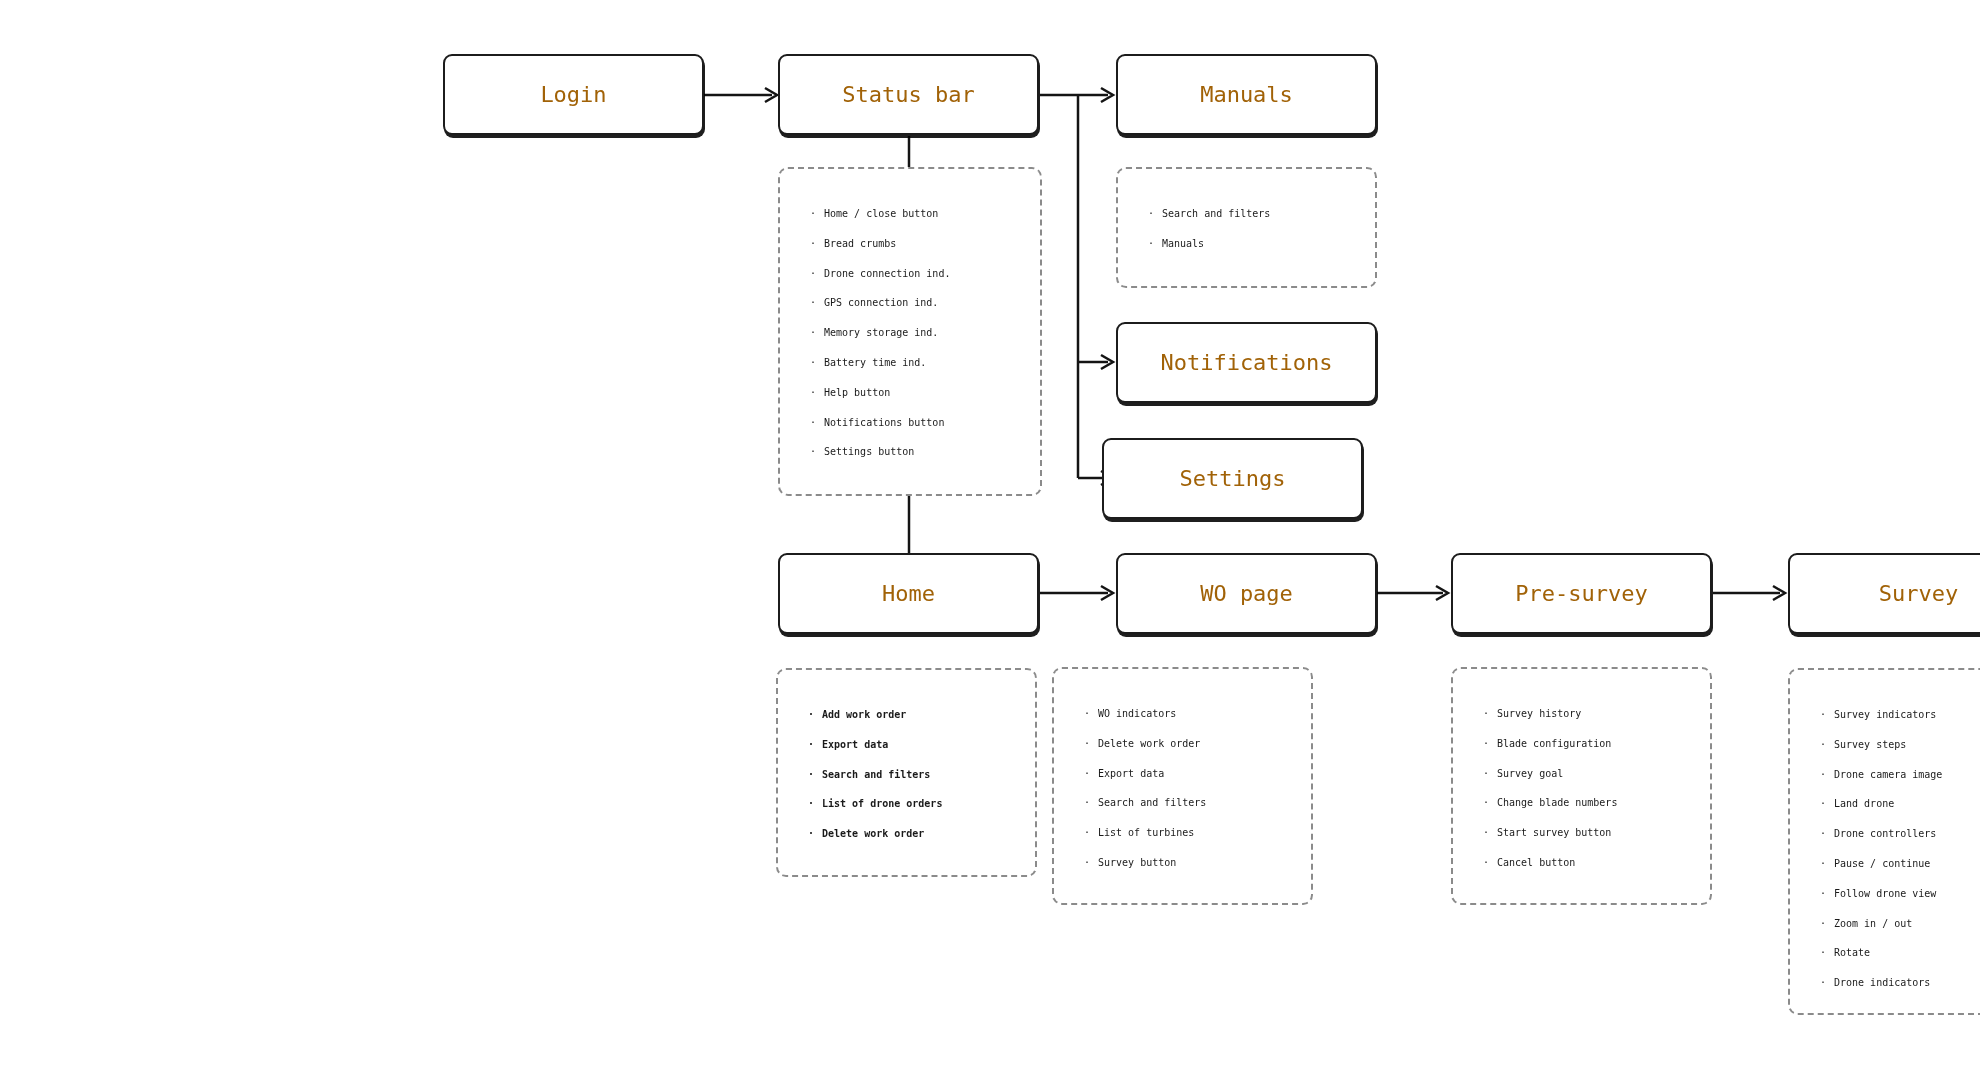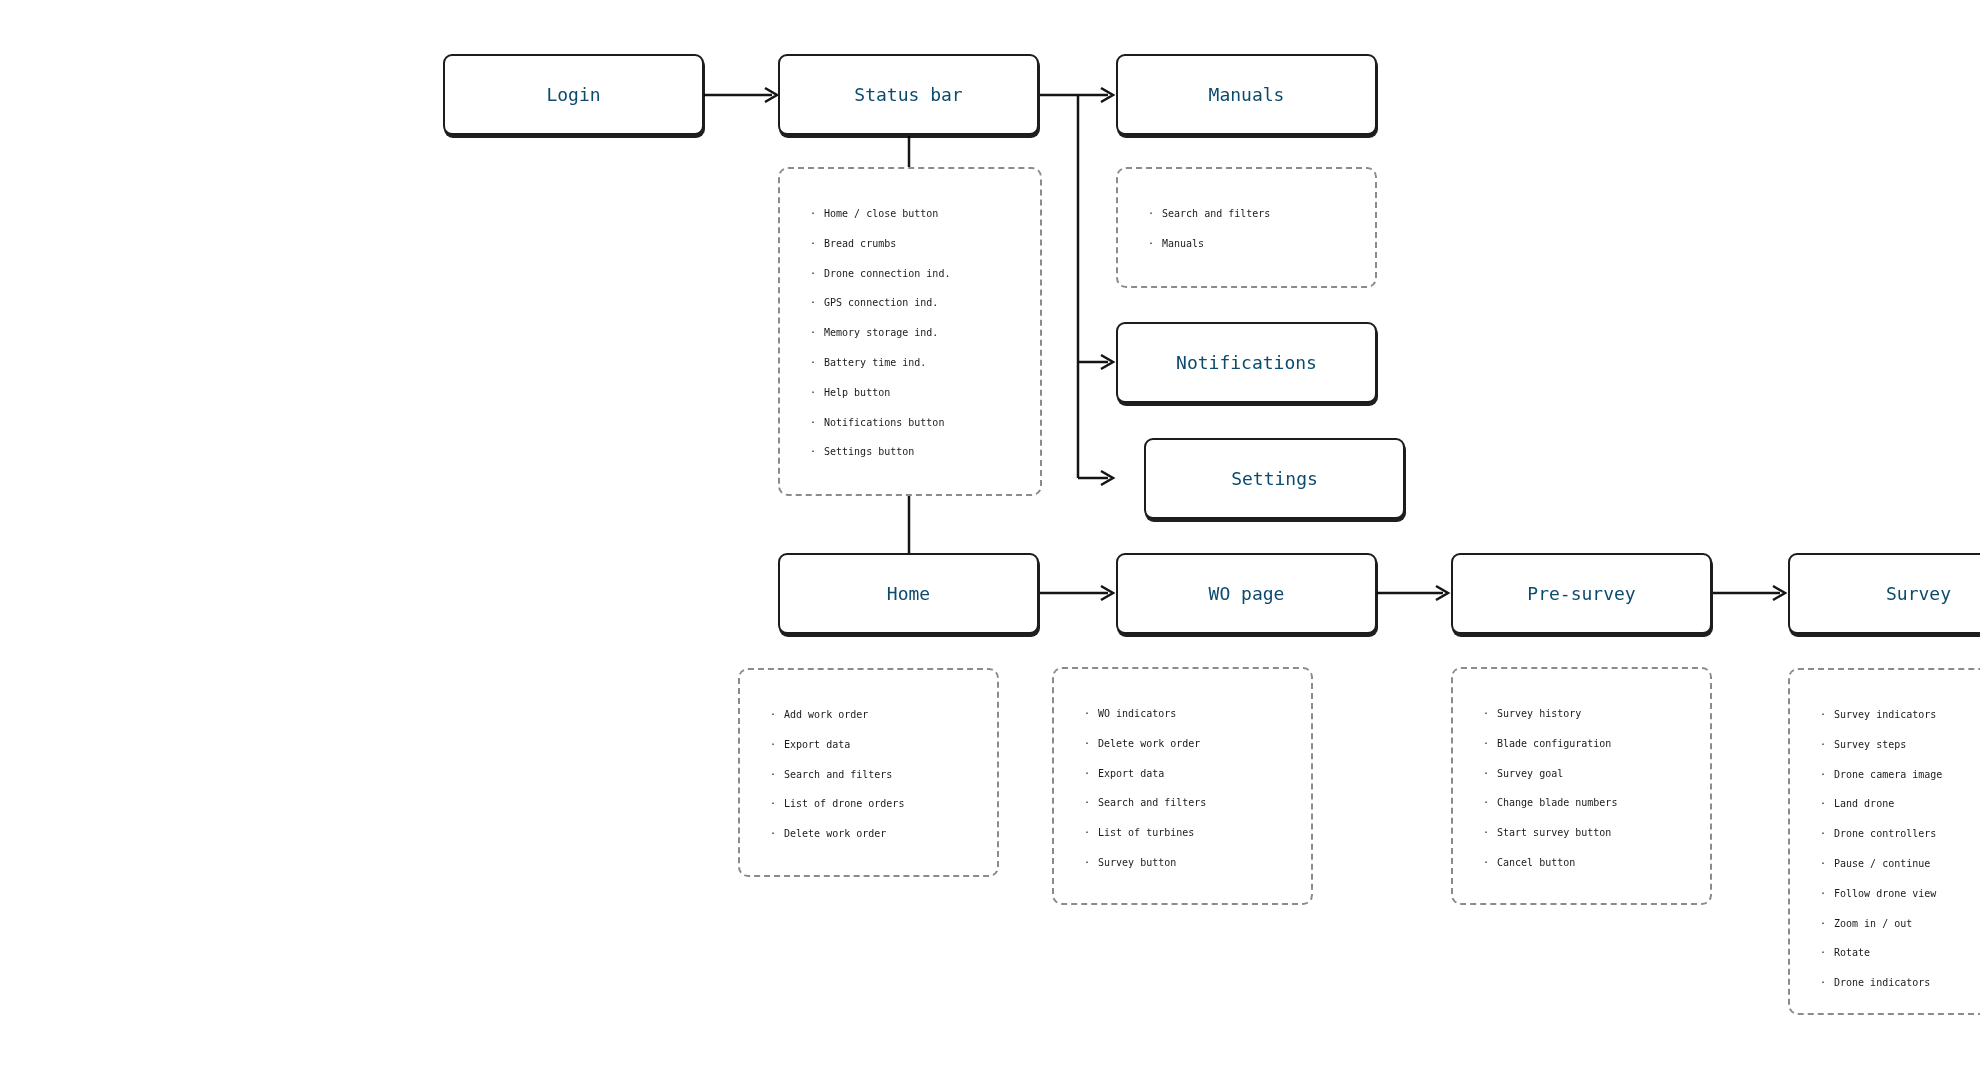--- a/index.html
+++ b/index.html
@@ -34,30 +34,30 @@
     height: 81px;
     background: #ffffff;
     border: 2px solid #1c1c1c;
     border-radius: 9px;
     box-shadow: 1px 3px 0 rgba(0,0,0,0.88);
     display: flex;
     align-items: center;
     justify-content: center;
   }
   .node-title {
-    font-size: 18px;
+    font-size: 22px;
     line-height: 22px;
-    color: #0c4a6e;
+    color: #a16207;
     white-space: nowrap;
   }
   #node-login        { left: 443px;  top: 54px;  }
   #node-status-bar   { left: 778px;  top: 54px;  }
   #node-manuals      { left: 1116px; top: 54px;  }
   #node-notifications{ left: 1116px; top: 322px; }
-  #node-settings     { left: 1144px; top: 438px; }
+  #node-settings     { left: 1102px; top: 438px; }
   #node-home         { left: 778px;  top: 553px; }
   #node-wo-page      { left: 1116px; top: 553px; }
   #node-pre-survey   { left: 1451px; top: 553px; }
   #node-survey       { left: 1788px; top: 553px; }
 
   .panel {
     position: absolute;
     box-sizing: border-box;
     background: #ffffff;
     border: 2px dashed #8b8b8b;
@@ -74,21 +74,21 @@
     white-space: nowrap;
     color: #1a1a1a;
   }
   .panel li::before {
     content: "\00B7";
     display: inline-block;
     width: 14px;
   }
   #panel-status-bar { left: 778px;  top: 167px; width: 264px; height: 329px; }
   #panel-manuals    { left: 1116px; top: 167px; width: 261px; height: 121px; }
-  #panel-home       { left: 738px;  top: 668px; width: 261px; height: 209px; }
+  #panel-home       { left: 776px;  top: 668px; width: 261px; height: 209px; font-weight: bold; }
   #panel-wo-page    { left: 1052px; top: 667px; width: 261px; height: 238px; }
   #panel-pre-survey { left: 1451px; top: 667px; width: 261px; height: 238px; }
   #panel-survey     { left: 1788px; top: 668px; width: 261px; height: 347px; }
 </style>
 </head>
 <body>
 
 <div class="canvas">
 
   <svg class="wires" viewBox="0 0 1980 1080">

